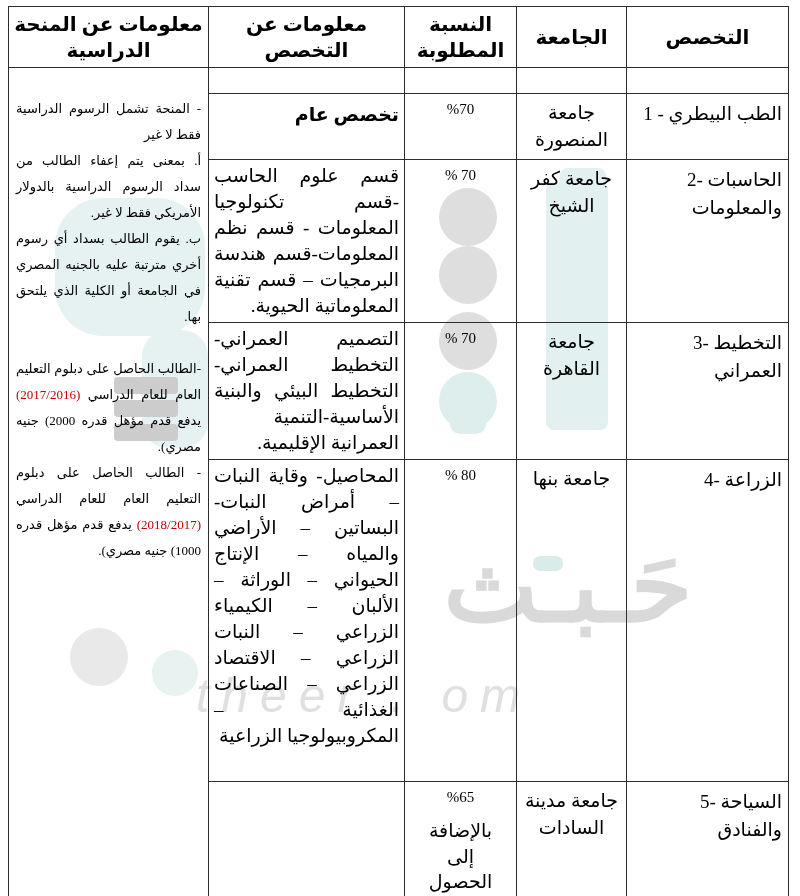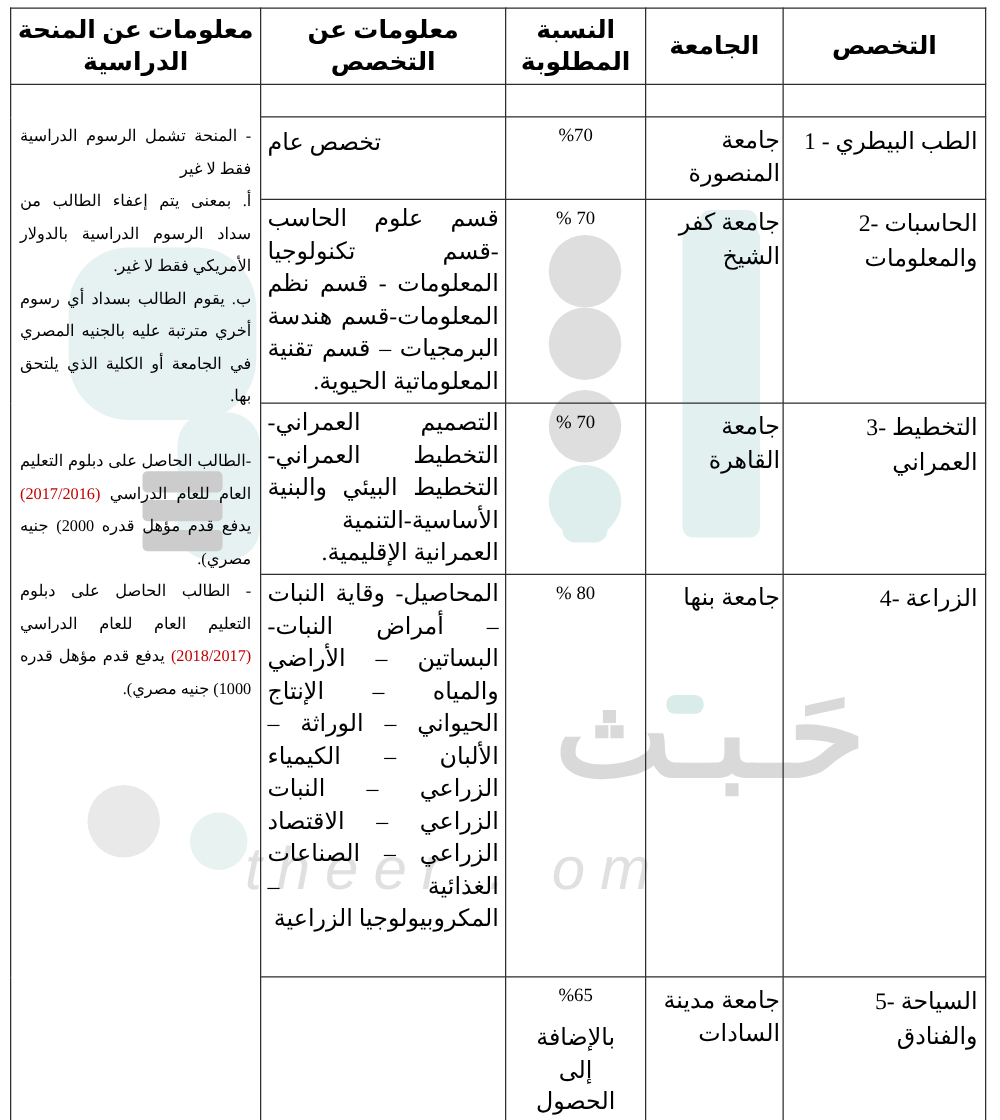--- a/index.html
+++ b/index.html
@@ -49,26 +49,26 @@
     line-height:1.3;padding:4px 2px;
   }
   tr.row-hdr{height:52px;}
   tr.row-spacer{height:26px;}
   tr.row-1{height:57px;}
   tr.row-2{height:156px;}
   tr.row-3{height:135px;}
   tr.row-4{height:322px;}
   tr.row-5{height:104px;}
   td.spec-cell{direction:ltr;text-align:right;font-size:19px;line-height:1.45;padding:6px 6px;}
-  td.univ-cell{font-size:19px;line-height:1.4;padding:6px 2px;}
+  td.univ-cell{text-align:center;font-size:19px;line-height:1.4;padding:6px 2px;}
   td.pct-cell{text-align:center;padding-top:6px;}
   .pct{direction:ltr;font-size:15px;line-height:1.2;text-align:center;}
   .pct-note{direction:rtl;font-size:19px;line-height:1.35;width:78px;margin:12px auto 0;text-align:center;}
   td.info-cell{direction:rtl;text-align:justify;font-size:19px;line-height:26px;padding:3px 5px;}
-  td.info-center{text-align:left;padding-top:8px;}
+  td.info-center{text-align:right;padding-top:8px;font-weight:bold;}
   td.sch-cell{direction:rtl;text-align:justify;font-size:13px;line-height:26px;padding:28px 7px 4px;}
   .sch-p{margin:0 0 0 0;}
   .sch-gap{margin-top:26px;}
   .red{color:#c00000;}
   .num-ltr{direction:ltr;unicode-bidi:embed;}
 </style>
 </head>
 <body>
 
 <div class="canvas">

